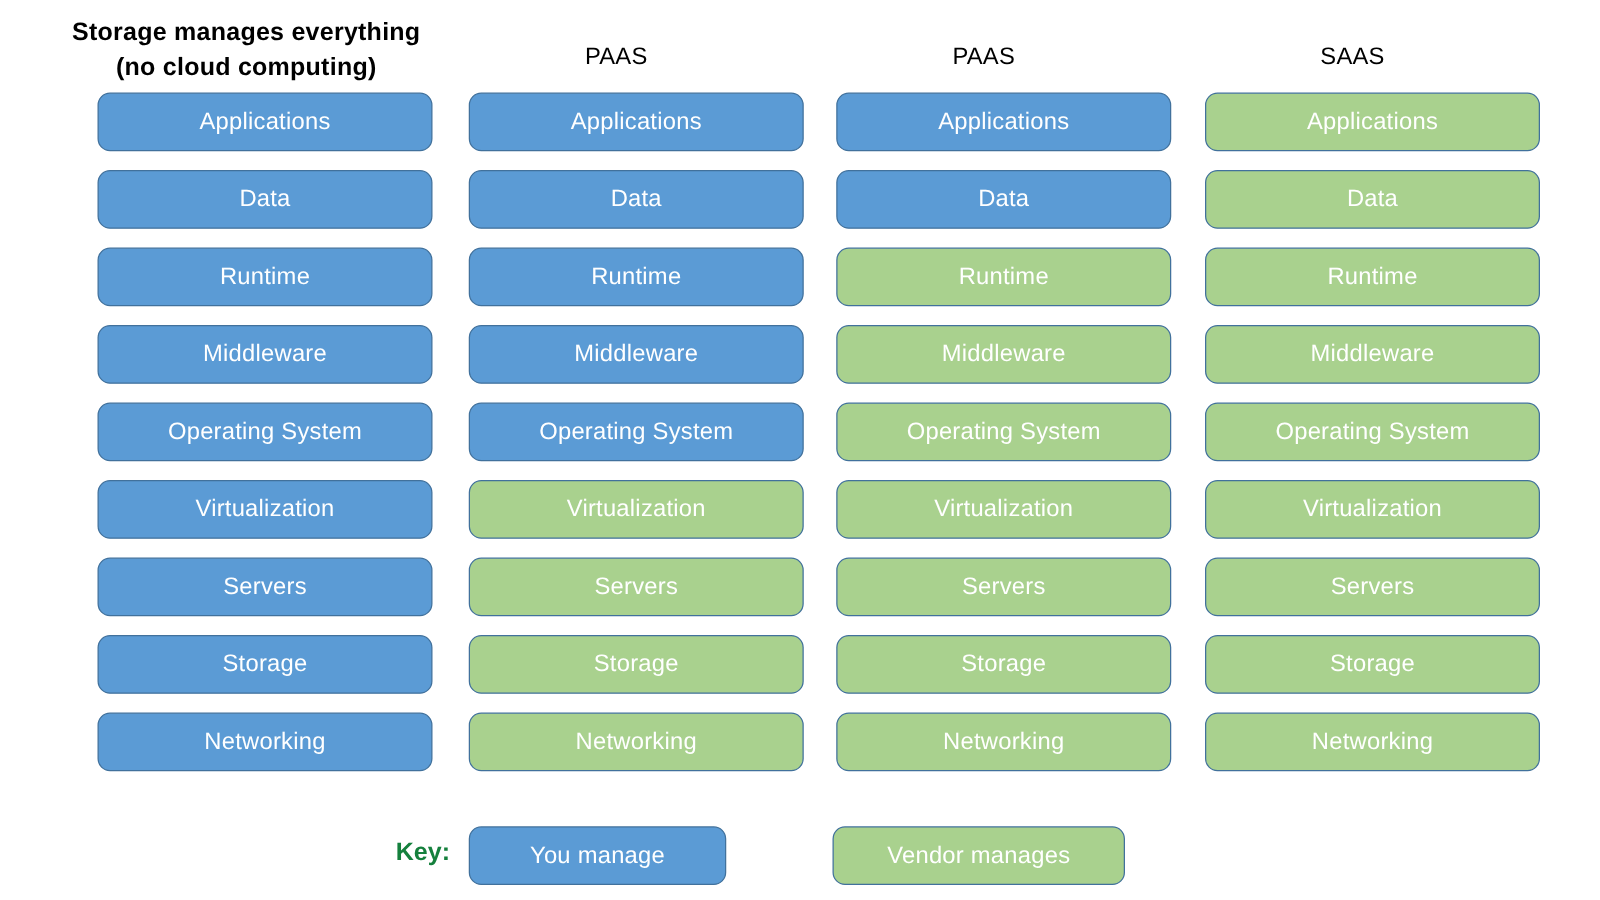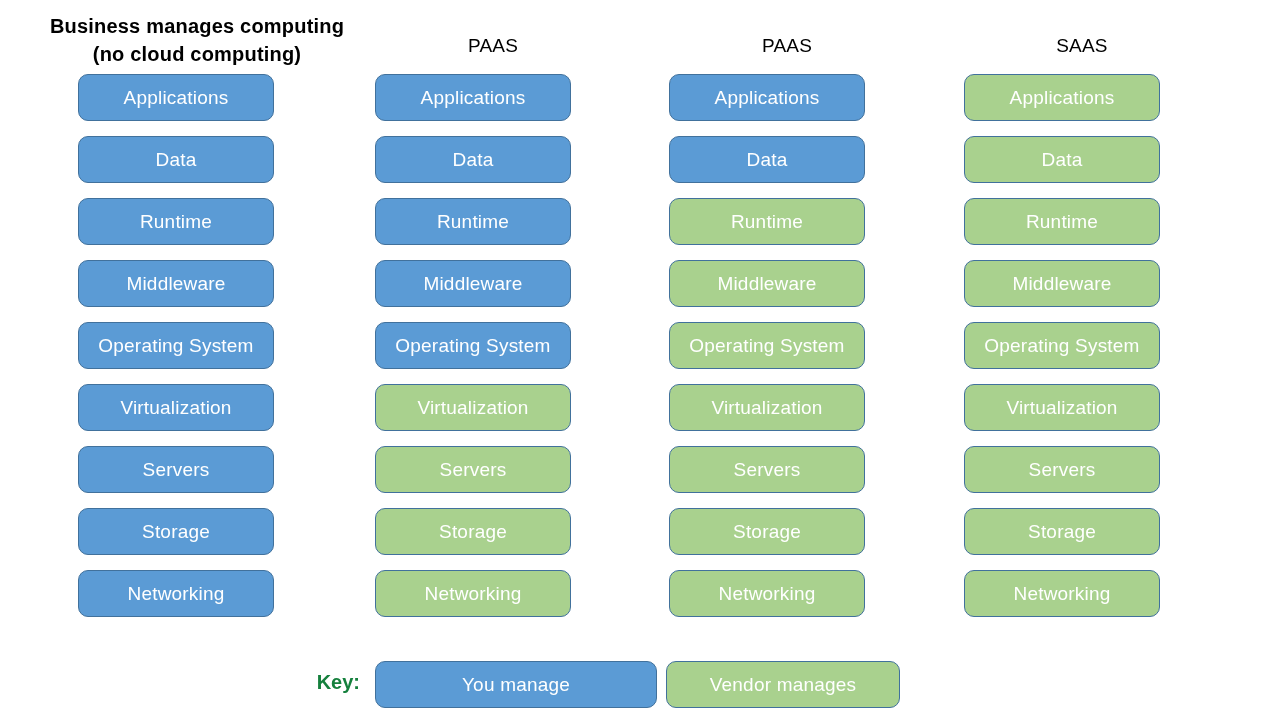--- a/index.html
+++ b/index.html
@@ -24,21 +24,21 @@
     font-weight: 400;
     letter-spacing: 0.2px;
   }
   .col-header.two-line {
     font-size: 20px;
     font-weight: 700;
     line-height: 28px;
   }
   .box {
     position: absolute;
-    width: 196px;
+    width: 268px;
     height: 47px;
     border-radius: 10px;
     box-sizing: border-box;
     display: flex;
     align-items: center;
     justify-content: center;
     font-size: 19px;
     letter-spacing: 0.2px;
     color: #ffffff;
     border: 1.5px solid transparent;
@@ -61,21 +61,21 @@
     font-size: 20px;
     font-weight: 700;
   }
 </style>
 </head>
 <body>
 
 <div class="slide">
 
   <div class="col-header two-line" style="left:37px; top:12px;">
-    <div>Business manages computing</div>
+    <div>Storage manages everything</div>
     <div>(no cloud computing)</div>
   </div>
 
   <div class="col-header" style="left:333px; top:35px;">PAAS</div>
 
   <div class="col-header" style="left:922px; top:35px;">SAAS</div>
 
   <div class="col-header" style="left:627px; top:35px;">PAAS</div>
 
   <div id="columns-container">
@@ -184,21 +184,21 @@
       <div class="box vendor" style="left: 964px; top: 508px;">
         <span>Storage</span>
       </div>
       <div class="box vendor" style="left: 964px; top: 570px;">
         <span>Networking</span>
       </div>
     </div>
 
   <div class="key-label">Key:</div>
 
-  <div class="box you" style="left:375px; top:661px; width:282px;">
+  <div class="box you" style="left:375px; top:661px; width:206px;">
     <span>You manage</span>
   </div>
 
   <div class="box vendor" style="left:666px; top:661px; width:234px;">
     <span>Vendor manages</span>
   </div>
 
 </div>
 
 </body></html>

